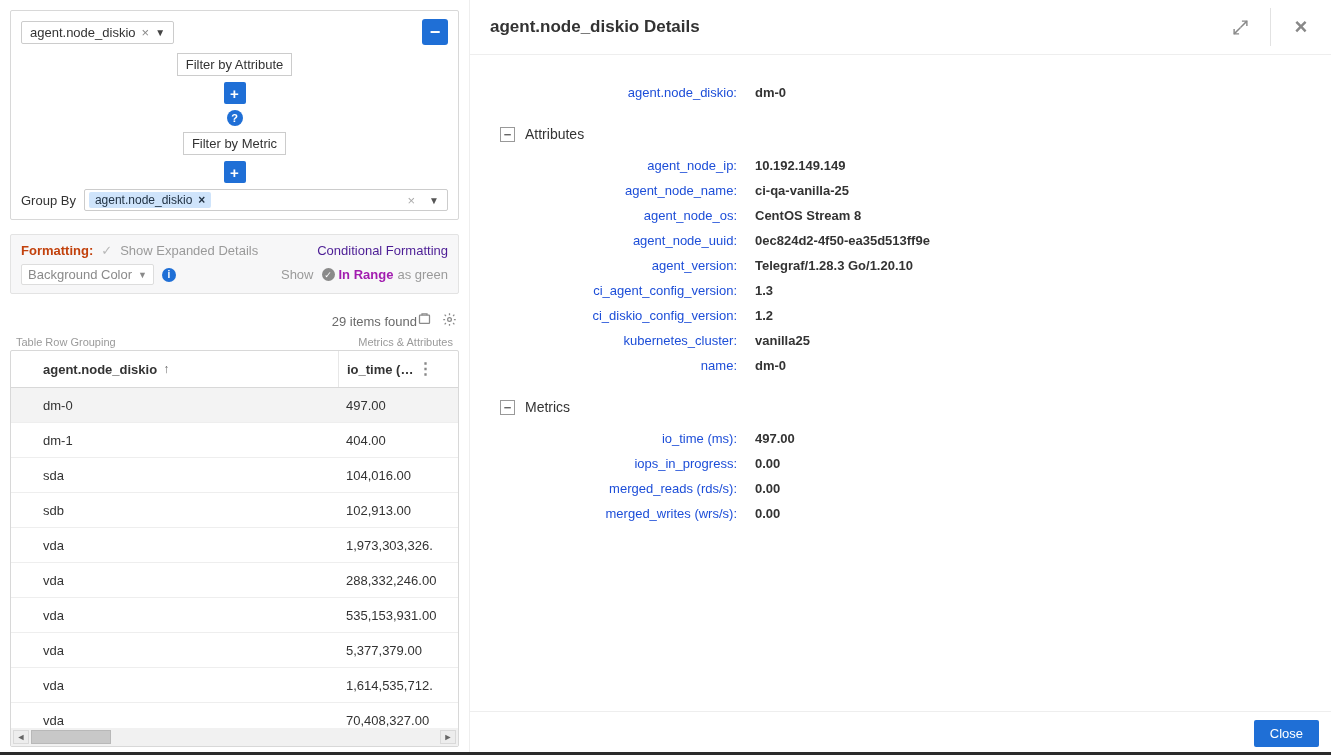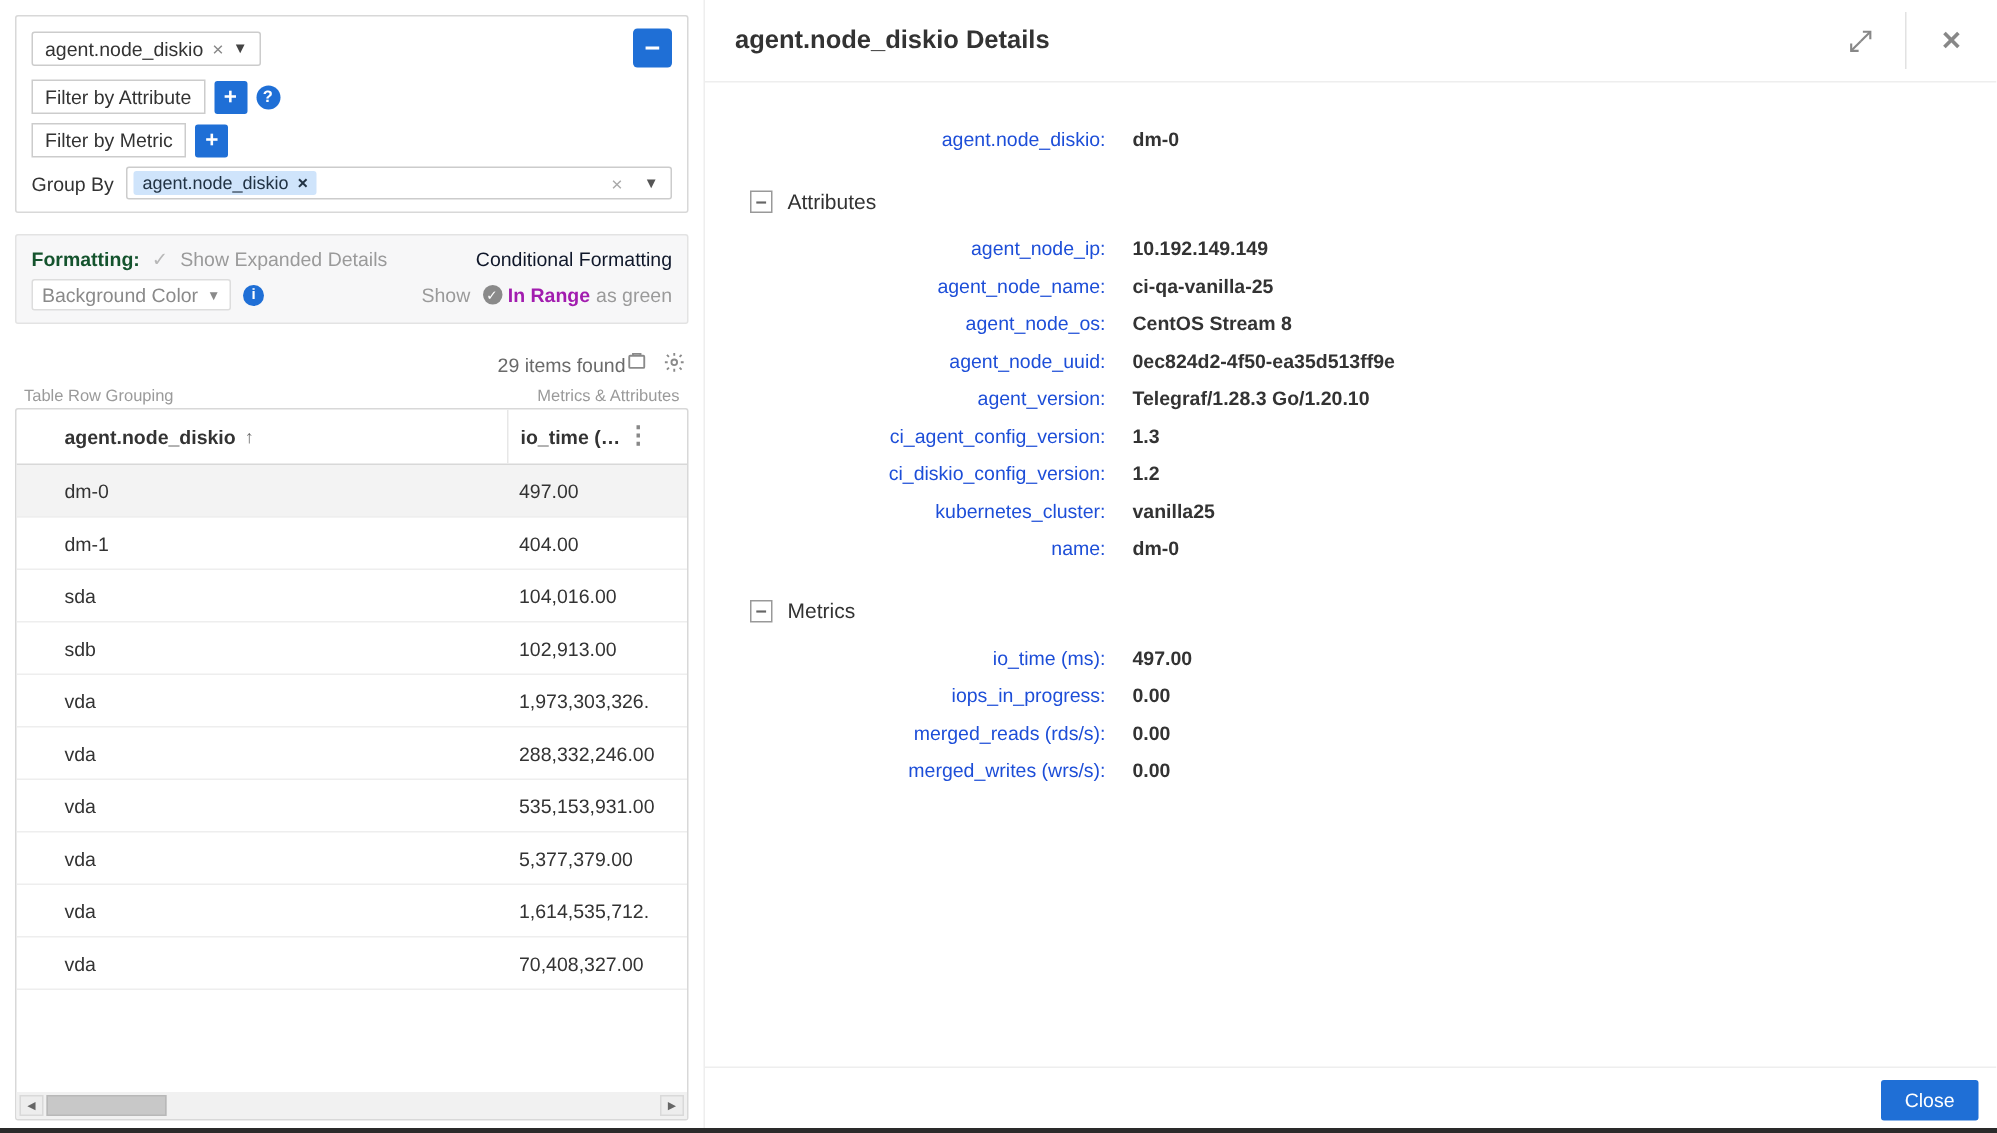--- a/index.html
+++ b/index.html
@@ -43,20 +43,21 @@
     background: #1f6fd6; color: #fff;
     border-radius: 3px;
     font-weight: bold; font-size: 18px; line-height: 1;
     cursor: pointer;
   }
 
   .filter-row {
     display: flex; align-items: center;
     margin: 6px 0;
     gap: 6px;
+    flex-direction: column;
   }
   .filter-label-btn {
     border: 1px solid #ccc; background: #fff;
     padding: 3px 8px;
     font-size: 13px;
     cursor: pointer;
   }
   .sq-plus {
     width: 22px; height: 22px;
     display: inline-flex; align-items: center; justify-content: center;
@@ -104,21 +105,21 @@
   
   .fmtbox {
     background: #f7f7f8;
     border: 1px solid #e3e3e3; border-radius: 2px;
     padding: 8px 10px;
     margin-bottom: 14px;
     color: #555;
   }
   .fmt-row { display: flex; align-items: center; flex-wrap: wrap; gap: 8px; }
   .fmt-row2 { margin-top: 6px; }
-  .fmt-label { font-weight: 600; color: #14532d; }
+  .fmt-label { font-weight: 600; color: #c2410c; }
   .muted { color: #9a9a9a; }
   .check { color: #b8b8b8; }
   .dropdown-sm {
     display: inline-flex; align-items: center;
     border: 1px solid #ddd; background: #fff;
     padding: 2px 6px; border-radius: 2px;
     color: #8a8a8a; gap: 6px;
     cursor: pointer;
   }
   .info-i {
@@ -328,21 +329,21 @@
         <span class="caret2">▼</span>
       </div>
     </div>
   </div>
 
   <div class="fmtbox">
     <div class="fmt-row">
       <span class="fmt-label">Formatting:</span>
       <span class="check">✓</span>
       <span class="muted">Show Expanded Details</span>
-      <span style="margin-left:auto;color:#0f172a;">Conditional Formatting</span>
+      <span style="margin-left:auto;color:#4c1d95;">Conditional Formatting</span>
     </div>
     <div class="fmt-row fmt-row2">
       <span class="dropdown-sm">
         <span>Background Color</span>
         <span style="font-size:9px;">▼</span>
       </span>
       <span class="info-i">i</span>
       <span style="margin-left:auto;display:inline-flex;gap:8px;align-items:center;">
         <span class="muted">Show</span>
         <span class="inrange-chip">

